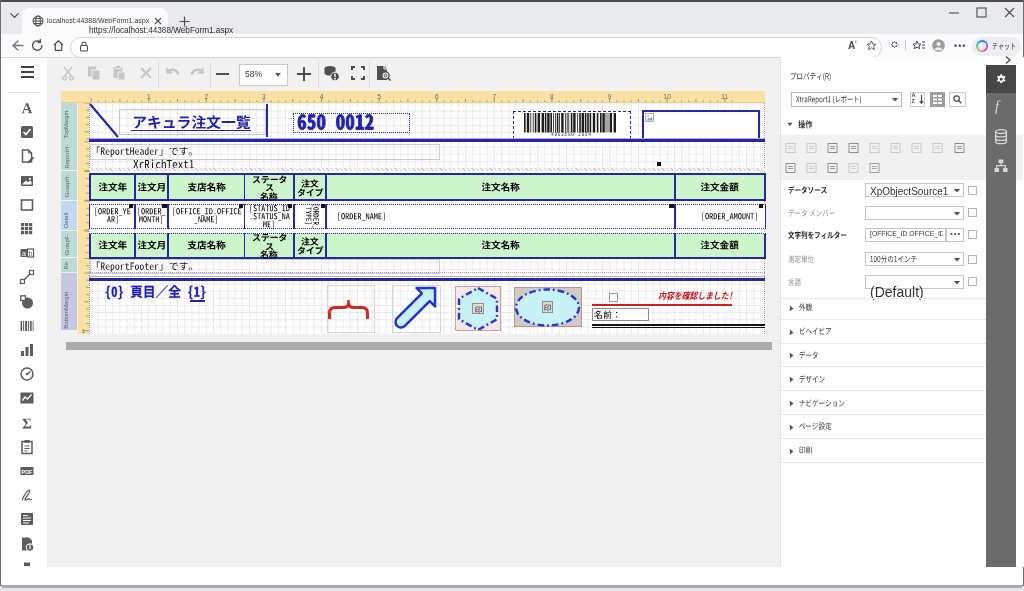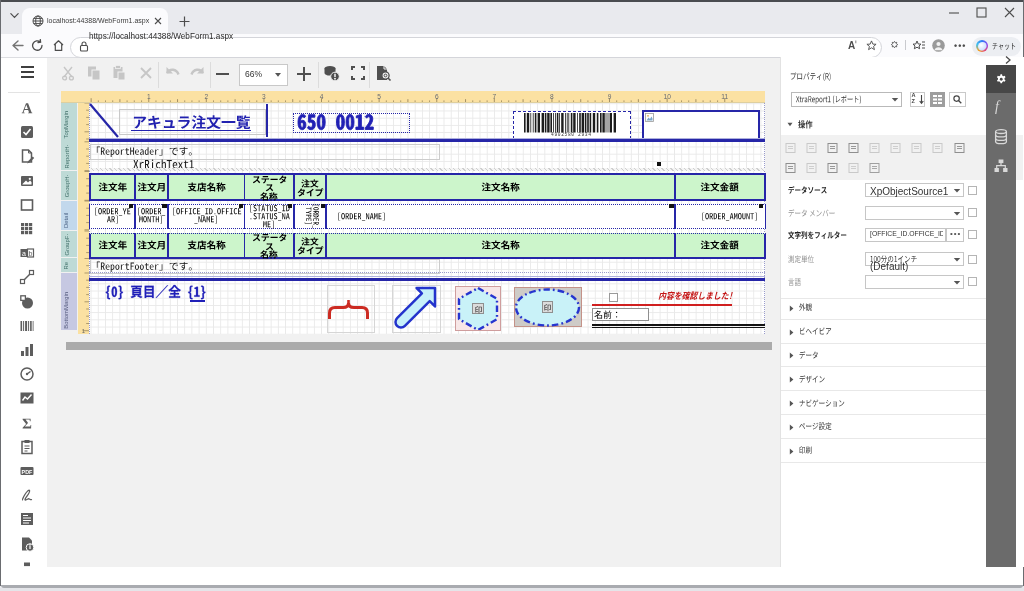--- a/index.html
+++ b/index.html
@@ -43,21 +43,21 @@
     <path d="M11 6.5 a4.7 4.7 0 1 1 -1.6 -3.5 M9.3 0.6 L9.6 3.2 L7 3.5" stroke="#4d4d4d" stroke-width="1.3" fill="none" stroke-linecap="round"></path>
   </svg>
 <svg class="ab" style="left:52px;top:39px" width="13" height="13" viewBox="0 0 13 13">
     <path d="M2 6 L6.5 1.8 L11 6 M3.3 5.2 V11.4 H9.7 V5.2" stroke="#4d4d4d" stroke-width="1.2" fill="none" stroke-linejoin="round"></path>
   </svg>
 <div class="ab" style="left:70px;top:36.5px;width:810px;height:19px;background:#fff;border:1px solid #d4d5da;border-radius:11px"></div>
 <svg class="ab" style="left:79px;top:41px" width="10" height="11" viewBox="0 0 10 11">
     <rect x="1.5" y="4.5" width="7" height="5.5" rx="1" fill="none" stroke="#4d4d4d" stroke-width="1.1"></rect>
     <path d="M3 4.5 V3 a2 2 0 0 1 4 0 V4.5" stroke="#4d4d4d" stroke-width="1.1" fill="none"></path>
   </svg>
-<div class="ab" style="left:89px;top:32px;font-size:8.2px;color:#2b2b2b;white-space:nowrap">https://localhost:44388/WebForm1.aspx</div>
+<div class="ab" style="left:89px;top:26px;font-size:8.2px;color:#2b2b2b;white-space:nowrap">https://localhost:44388/WebForm1.aspx</div>
 <div class="ab" style="left:848px;top:39px;font-size:10px;font-weight:bold;color:#4d4d4d">A<span style="font-size:6px;vertical-align:4px">ᑊ</span></div>
 <svg class="ab" style="left:866px;top:40px" width="11" height="11" viewBox="0 0 24 24">
     <path d="M12 2 L15 9 L22 9.3 L16.5 14 L18.4 21 L12 17 L5.6 21 L7.5 14 L2 9.3 L9 9 Z" fill="none" stroke="#4d4d4d" stroke-width="2"></path>
   </svg>
 <svg class="ab" style="left:889px;top:40px" width="11" height="11" viewBox="0 0 24 24">
     <path d="M12 3 l2 3 3-1 -1 3 3 2 -3 2 1 3 -3-1 -2 3 -2-3 -3 1 1-3 -3-2 3-2 -1-3 3 1 Z" fill="none" stroke="#4d4d4d" stroke-width="1.8" stroke-linejoin="round"></path>
   </svg>
 <div class="ab" style="left:905px;top:40px;width:1px;height:10px;background:#c9cace"></div>
 <svg class="ab" style="left:913px;top:40px" width="12" height="11" viewBox="0 0 24 22">
     <path d="M8 2 L10.5 8 L16 8.3 L12 12 L13.3 17.5 L8 14.4 L2.7 17.5 L4 12 L0 8.3 L5.5 8 Z" fill="none" stroke="#4d4d4d" stroke-width="2"></path>
@@ -100,21 +100,21 @@
     <path d="M3 9 C6 4 12.5 5 14.5 10.5" stroke="#c6c6c6" stroke-width="2.4" fill="none"></path>
     <path d="M2.5 3 L2.5 9.5 L9 9.5 Z" fill="#c6c6c6"></path>
   </svg>
 <svg class="ab" style="left:188px;top:64px" width="18" height="18" viewBox="0 0 18 18">
     <path d="M15 9 C12 4 5.5 5 3.5 10.5" stroke="#c6c6c6" stroke-width="2.4" fill="none"></path>
     <path d="M15.5 3 L15.5 9.5 L9 9.5 Z" fill="#c6c6c6"></path>
   </svg>
 <div class="ab" style="left:210px;top:62px;width:1px;height:26px;background:#dcdcdc"></div>
 <div class="ab" style="left:216px;top:72.5px;width:13px;height:2.6px;background:#4f4f4f"></div>
 <div class="ab" style="left:239px;top:64px;width:47px;height:20px;background:#fff;border:1px solid #c8c8c8"></div>
-<div class="ab" style="left:245px;top:69px;font-size:8.5px;color:#333">66%</div>
+<div class="ab" style="left:245px;top:69px;font-size:8.5px;color:#333">58%</div>
 <svg class="ab" style="left:274px;top:72px" width="8" height="6" viewBox="0 0 8 6">
     <path d="M1 1 L4 4.8 L7 1 Z" fill="#555"></path>
   </svg>
 <div class="ab" style="left:297px;top:72.5px;width:14px;height:2.8px;background:#4f4f4f"></div>
 <div class="ab" style="left:302.6px;top:66.9px;width:2.8px;height:14px;background:#4f4f4f"></div>
 <div class="ab" style="left:318px;top:62px;width:1px;height:26px;background:#dcdcdc"></div>
 <svg class="ab" style="left:322px;top:64px" width="18" height="18" viewBox="0 0 18 18">
     <ellipse cx="8" cy="4.5" rx="5.5" ry="2.6" fill="#4f4f4f"></ellipse>
     <path d="M2.5 4.5 V9 c0 1.4 2.5 2.6 5.5 2.6 S13.5 10.4 13.5 9 V4.5" fill="#4f4f4f"></path>
     <circle cx="13" cy="12.5" r="4.3" fill="#4f4f4f" stroke="#f1f1f1" stroke-width="1"></circle>
@@ -757,21 +757,21 @@
     <path d="M0.6 0.0H3.2V-0.6H2.3V-5.9H1.8C1.5 -5.7 1.2 -5.5 0.8 -5.4V-5.0H1.7V-0.6H0.6Z M5.5 0.1C6.4 0.1 7.0 -0.9 7.0 -3.0C7.0 -5.0 6.4 -6.0 5.5 -6.0C4.5 -6.0 4.0 -5.0 4.0 -3.0C4.0 -0.9 4.5 0.1 5.5 0.1ZM5.5 -0.5C4.9 -0.5 4.5 -1.2 4.5 -3.0C4.5 -4.7 4.9 -5.4 5.5 -5.4C6.0 -5.4 6.4 -4.7 6.4 -3.0C6.4 -1.2 6.0 -0.5 5.5 -0.5Z M9.1 0.1C10.0 0.1 10.6 -0.9 10.6 -3.0C10.6 -5.0 10.0 -6.0 9.1 -6.0C8.2 -6.0 7.6 -5.0 7.6 -3.0C7.6 -0.9 8.2 0.1 9.1 0.1ZM9.1 -0.5C8.6 -0.5 8.2 -1.2 8.2 -3.0C8.2 -4.7 8.6 -5.4 9.1 -5.4C9.6 -5.4 10.0 -4.7 10.0 -3.0C10.0 -1.2 9.6 -0.5 9.1 -0.5Z M13.0 -6.6C12.6 -5.3 11.9 -4.2 11.1 -3.5C11.2 -3.4 11.4 -3.2 11.5 -3.1C12.3 -3.8 13.1 -5.0 13.6 -6.4ZM15.3 -6.6 14.9 -6.3C15.4 -5.2 16.2 -3.9 16.9 -3.1C17.0 -3.3 17.2 -3.5 17.3 -3.7C16.6 -4.3 15.8 -5.5 15.3 -6.6ZM12.1 -3.7V-3.1H13.5C13.3 -1.8 13.0 -0.5 11.4 0.2C11.5 0.3 11.7 0.5 11.7 0.7C13.4 -0.1 13.8 -1.5 14.0 -3.1H15.7C15.6 -1.1 15.5 -0.3 15.4 -0.1C15.3 0.0 15.2 0.0 15.1 0.0C14.9 0.0 14.5 0.0 14.1 -0.0C14.2 0.1 14.3 0.4 14.3 0.6C14.7 0.6 15.1 0.6 15.3 0.6C15.5 0.6 15.7 0.5 15.8 0.3C16.1 0.0 16.1 -0.9 16.2 -3.4C16.2 -3.5 16.2 -3.7 16.2 -3.7Z M20.6 -5.1C20.5 -4.4 20.4 -3.6 20.2 -3.0C19.9 -1.6 19.6 -1.1 19.2 -1.1C19.0 -1.1 18.6 -1.5 18.6 -2.5C18.6 -3.6 19.3 -4.9 20.6 -5.1ZM21.1 -5.2C22.3 -5.0 22.9 -4.0 22.9 -2.8C22.9 -1.4 22.1 -0.7 21.2 -0.4C21.1 -0.4 20.9 -0.4 20.7 -0.3L21.0 0.2C22.5 0.0 23.4 -1.1 23.4 -2.8C23.4 -4.4 22.5 -5.7 20.9 -5.7C19.3 -5.7 18.1 -4.2 18.1 -2.5C18.1 -1.2 18.6 -0.4 19.2 -0.4C19.8 -0.4 20.4 -1.2 20.8 -2.8C20.9 -3.6 21.1 -4.4 21.1 -5.2Z M24.6 0.0H27.3V-0.6H26.3V-5.9H25.8C25.6 -5.7 25.3 -5.5 24.8 -5.4V-5.0H25.7V-0.6H24.6Z M28.2 -2.9 28.5 -2.3C29.4 -2.6 30.3 -3.1 31.0 -3.6V-0.6C31.0 -0.3 31.0 0.1 31.0 0.2H31.6C31.6 0.1 31.6 -0.3 31.6 -0.6V-4.0C32.2 -4.5 32.8 -5.1 33.3 -5.8L32.9 -6.3C32.5 -5.6 31.8 -4.9 31.1 -4.4C30.4 -3.8 29.4 -3.3 28.2 -2.9Z M35.7 -5.9 35.4 -5.4C35.8 -5.0 36.7 -4.1 37.0 -3.7L37.4 -4.2C37.0 -4.7 36.2 -5.5 35.7 -5.9ZM35.2 -0.5 35.5 0.2C36.6 -0.1 37.4 -0.6 38.1 -1.1C39.1 -1.8 39.9 -2.9 40.3 -3.9L40.0 -4.6C39.6 -3.6 38.8 -2.4 37.8 -1.7C37.2 -1.2 36.3 -0.7 35.2 -0.5Z M41.4 -3.7V-3.0C41.5 -3.0 41.8 -3.0 42.0 -3.0H43.9C43.8 -1.6 43.3 -0.7 42.3 -0.1L42.8 0.3C43.9 -0.5 44.4 -1.5 44.5 -3.0H46.3C46.5 -3.0 46.6 -3.0 46.8 -3.0V-3.7C46.7 -3.6 46.4 -3.6 46.3 -3.6H44.5V-5.2C44.9 -5.2 45.4 -5.4 45.8 -5.5C45.9 -5.5 46.0 -5.5 46.1 -5.6L45.8 -6.1C45.5 -6.0 44.7 -5.8 44.1 -5.7C43.4 -5.6 42.4 -5.5 41.9 -5.6L42.0 -5.0C42.5 -5.0 43.3 -5.0 43.9 -5.1V-3.6H42.0C41.8 -3.6 41.5 -3.6 41.4 -3.7Z" fill="#333"></path>
   </svg>
 <svg class="ab" style="left:953px;top:257.0px" width="8" height="6" viewBox="0 0 8 6">
     <path d="M0.8 1 L4 4.6 L7.2 1" fill="#555"></path>
   </svg>
 <div class="ab" style="left:967.5px;top:254.5px;width:9px;height:9px;background:#fff;border:1px solid #b5b5b5;box-sizing:border-box"></div>
 <svg style="position:absolute;left:785.1px;top:276.5px;overflow:visible" width="18.9" height="10.2" viewBox="-2.9 -8.2 18.9 10.2">
     <path d="M1.4 -3.1V-2.6H5.2V-3.1ZM1.4 -4.2V-3.7H5.2V-4.2ZM0.4 -5.3V-4.8H6.2V-5.3ZM1.5 -6.4V-5.9H5.1V-6.4ZM1.3 -1.9V0.6H1.8V0.3H4.8V0.6H5.3V-1.9ZM1.8 -0.2V-1.4H4.8V-0.2Z M7.1 -4.4V-3.9H9.0V-4.4ZM7.2 -6.6V-6.1H9.0V-6.6ZM7.1 -3.2V-2.8H9.0V-3.2ZM6.8 -5.5V-5.0H9.2V-5.5ZM9.7 -2.3V0.7H10.2V0.3H12.0V0.6H12.5V-2.3ZM10.2 -0.3V-1.7H12.0V-0.3ZM9.2 -3.5V-2.9H12.9V-3.5H12.3V-5.2H10.8L10.9 -6.0H12.7V-6.6H9.4V-6.0H10.4L10.3 -5.2H9.5V-4.7H10.3C10.2 -4.2 10.1 -3.8 10.1 -3.5ZM10.7 -4.7H11.8V-3.5H10.6C10.6 -3.8 10.7 -4.2 10.7 -4.7ZM7.1 -2.1V0.6H7.5V0.3H9.0V-2.1ZM7.5 -1.6H8.6V-0.2H7.5Z" fill="#8d8d8d"></path>
   </svg>
 <div class="ab" style="left:865px;top:274.5px;width:99px;height:14px;background:#fff;border:1px solid #c6c6c6;box-sizing:border-box"></div>
-<div class="ab" style="left:870px;top:261px;font-size:10px;color:#333;white-space:nowrap">(Default)</div>
+<div class="ab" style="left:870px;top:284px;font-size:14px;color:#333;white-space:nowrap">(Default)</div>
 <svg class="ab" style="left:953px;top:279.5px" width="8" height="6" viewBox="0 0 8 6">
     <path d="M0.8 1 L4 4.6 L7.2 1" fill="#555"></path>
   </svg>
 <div class="ab" style="left:967.5px;top:277.0px;width:9px;height:9px;background:#fff;border:1px solid #b5b5b5;box-sizing:border-box"></div>
 <div class="ab" style="left:780.5px;top:297.5px;width:207px;height:1px;background:#e8e8e8"></div>
 <svg class="ab" style="left:789px;top:304.7px" width="5" height="7" viewBox="0 0 5 7">
     <path d="M0.8 0.6 L4.4 3.5 L0.8 6.4" fill="#555"></path>
   </svg>
 <svg style="position:absolute;left:796.1px;top:302.3px;overflow:visible" width="18.9" height="10.2" viewBox="-2.9 -8.2 18.9 10.2">
     <path d="M1.8 -5.1H3.0C2.9 -4.2 2.7 -3.5 2.5 -2.8C2.2 -3.2 1.7 -3.6 1.3 -3.9C1.4 -4.3 1.6 -4.6 1.8 -5.1ZM3.8 -4.9 3.5 -4.8C3.5 -5.1 3.6 -5.3 3.6 -5.5L3.3 -5.7L3.2 -5.6H1.9C2.1 -6.0 2.2 -6.4 2.2 -6.8L1.8 -6.9C1.4 -5.4 0.9 -4.1 0.2 -3.2C0.3 -3.1 0.5 -2.9 0.6 -2.8C0.7 -3.0 0.9 -3.2 1.0 -3.4C1.5 -3.1 2.0 -2.6 2.3 -2.3C1.8 -1.2 1.1 -0.4 0.3 0.2C0.4 0.2 0.6 0.5 0.7 0.6C2.0 -0.3 3.0 -1.9 3.4 -4.5C3.7 -3.9 4.1 -3.4 4.4 -2.9V0.6H4.9V-2.3C5.3 -1.9 5.7 -1.5 6.1 -1.3C6.2 -1.4 6.3 -1.7 6.5 -1.8C5.9 -2.1 5.4 -2.5 4.9 -3.1V-6.9H4.4V-3.7C4.2 -4.1 3.9 -4.5 3.8 -4.9Z M10.5 -4.6H12.1V-3.8H10.5ZM10.5 -3.3H12.1V-2.4H10.5ZM10.5 -6.0H12.1V-5.1H10.5ZM8.5 -2.1V-1.5H7.8V-2.1ZM10.0 -6.5V-1.9H10.5C10.4 -1.1 10.3 -0.5 9.8 -0.1V-0.4H8.9V-1.0H9.7V-1.5H8.9V-2.1H9.7V-2.5H8.9V-3.1H9.8V-3.5H8.9L9.2 -4.1L8.7 -4.2C8.7 -4.0 8.6 -3.8 8.5 -3.5H7.8C8.0 -3.8 8.1 -4.1 8.2 -4.4H9.9V-4.9H8.4C8.4 -5.1 8.5 -5.4 8.6 -5.6H9.7V-6.1H7.8C7.9 -6.3 8.0 -6.6 8.0 -6.8L7.6 -6.9C7.4 -6.3 7.2 -5.6 6.9 -5.2C7.0 -5.2 7.2 -5.0 7.2 -4.9C7.4 -5.1 7.5 -5.4 7.6 -5.6H8.1C8.0 -5.4 8.0 -5.1 7.9 -4.9H6.9V-4.4H7.7C7.4 -3.7 7.1 -3.2 6.8 -2.8C6.8 -2.7 7.0 -2.4 7.1 -2.3C7.2 -2.4 7.3 -2.6 7.4 -2.7V0.5H7.8V0.1H9.6C9.5 0.1 9.4 0.2 9.3 0.2C9.4 0.3 9.5 0.5 9.6 0.7C10.5 0.2 10.8 -0.7 10.9 -1.9H11.4V-0.2C11.4 0.4 11.5 0.5 11.9 0.5C12.0 0.5 12.3 0.5 12.4 0.5C12.8 0.5 12.9 0.3 12.9 -0.8C12.8 -0.9 12.6 -1.0 12.5 -1.1C12.5 -0.1 12.5 0.0 12.4 0.0C12.3 0.0 12.1 0.0 12.0 0.0C11.9 0.0 11.9 -0.0 11.9 -0.2V-1.9H12.6V-6.5ZM8.5 -2.5H7.8V-3.1H8.5ZM8.5 -1.0V-0.4H7.8V-1.0Z" fill="#333"></path>

